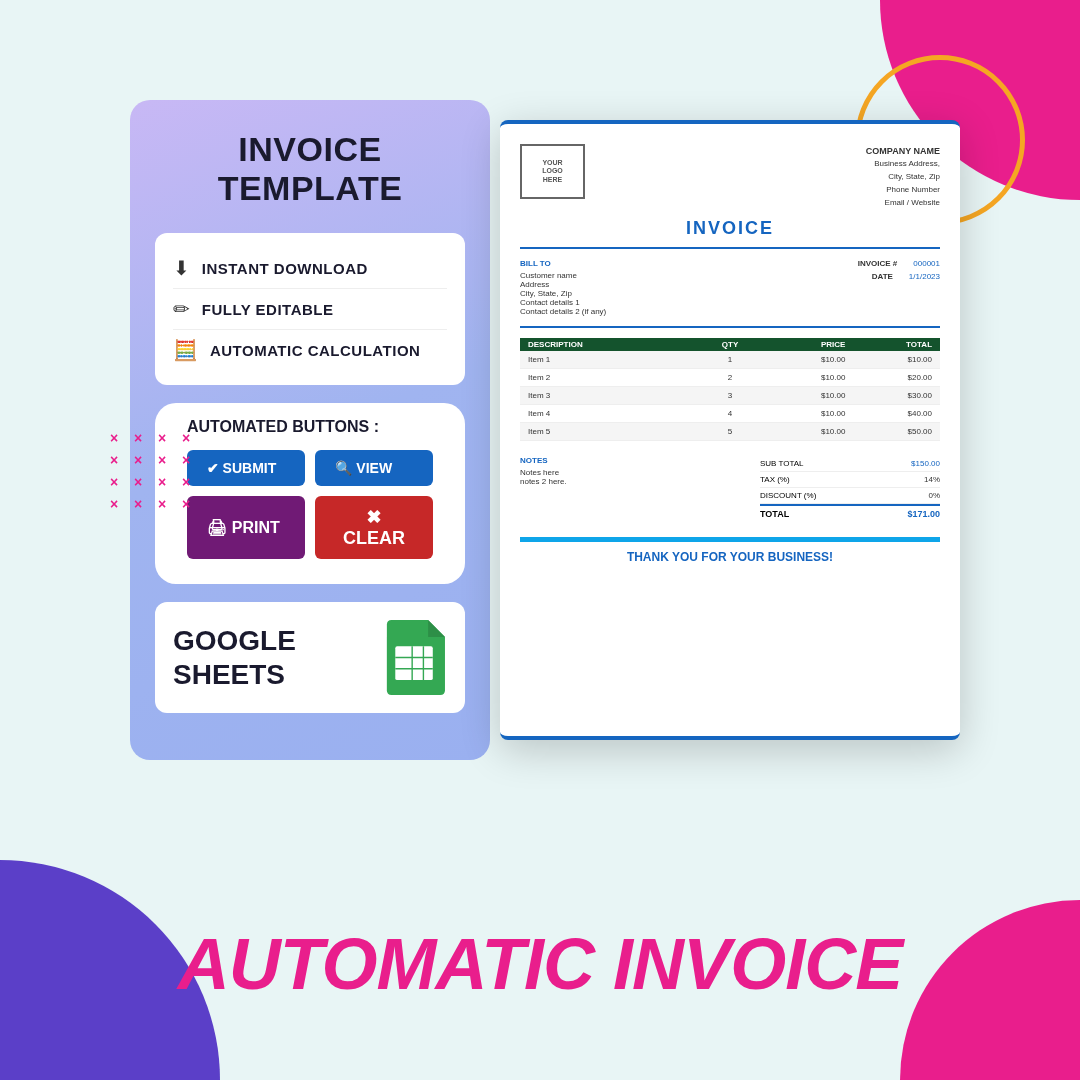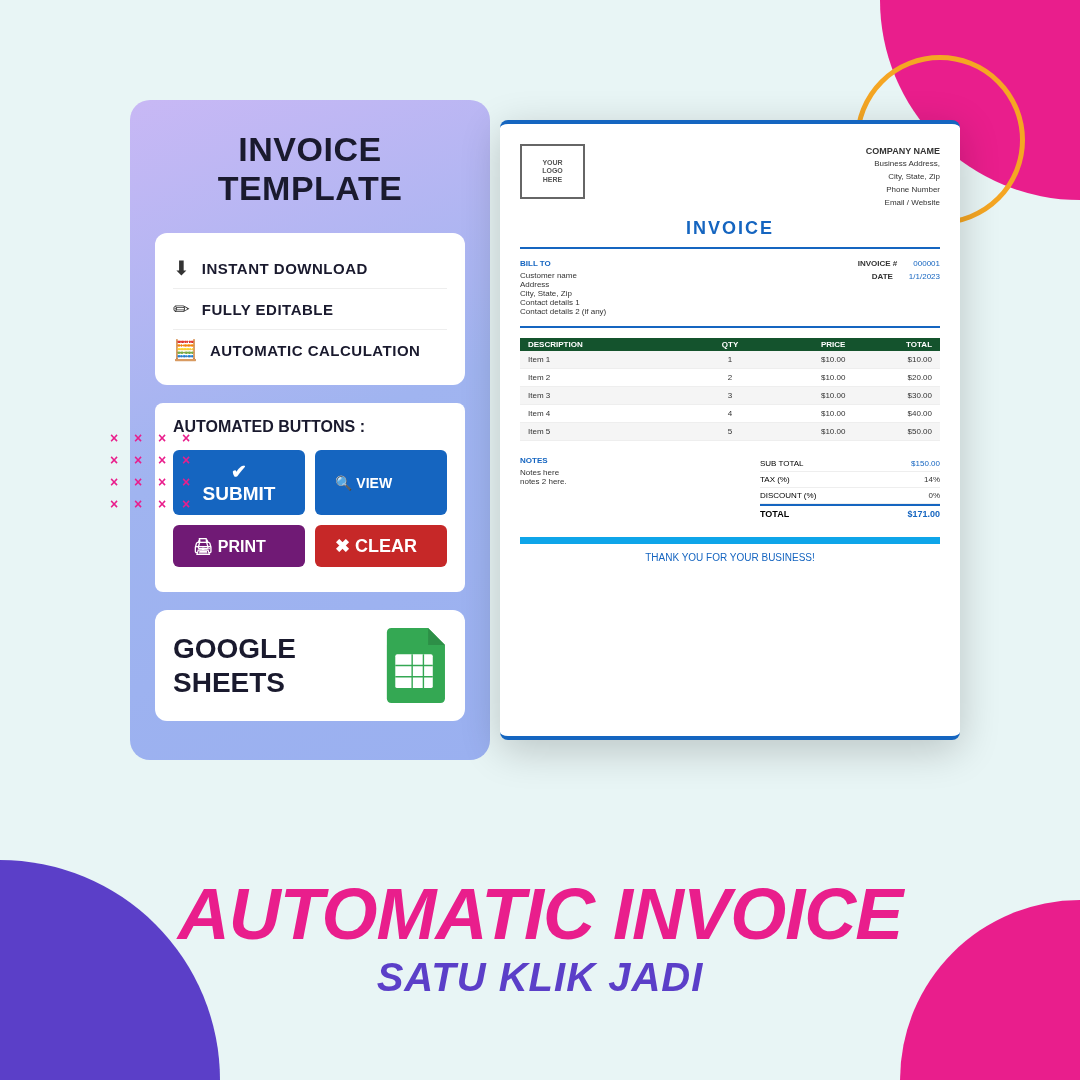--- a/index.html
+++ b/index.html
@@ -103,22 +103,22 @@
       letter-spacing: 0.5px;
     }
 
     .separator {
       border-top: 1px solid #eee;
     }
 
     
     .buttons-section {
       background: white;
-      border-radius: 8px;
-      padding: 15px 18px;
+      border-radius: 21px;
+      padding: 15px 32px;
       margin-bottom: 18px;
     }
 
     .buttons-title {
       font-size: 16px;
       font-weight: 900;
       color: #1a1a2e;
       margin-bottom: 14px;
     }
 
@@ -127,21 +127,21 @@
       gap: 10px;
       margin-bottom: 10px;
     }
 
     .btn-submit {
       background: #1565c0;
       color: white;
       border: none;
       border-radius: 6px;
       padding: 10px 20px;
-      font-size: 19px;
+      font-size: 14px;
       font-weight: 700;
       cursor: pointer;
       display: flex;
       align-items: center;
       gap: 6px;
       flex: 1;
     }
 
     .btn-view {
       background: #1565c0;
@@ -377,26 +377,26 @@
       font-size: 9px;
       border-top: 2px solid #1565c0;
       border-bottom: none;
     }
 
     .total-value { color: #1565c0; }
     .total-value-dark { color: #333; }
 
     .thank-you {
       text-align: center;
-      font-size: 10px;
-      font-weight: normal;
+      font-size: 12px;
+      font-weight: bold;
       color: #1565c0;
       margin-top: 15px;
       padding-top: 8px;
-      border-top: 7px solid #0ea5e9;
+      border-top: 5px solid #0ea5e9;
     }
 
     
     .headline-section {
       position: absolute;
       bottom: 80px;
       left: 0;
       right: 0;
       text-align: center;
       z-index: 5;
@@ -615,14 +615,13 @@
       </div>
     </div>
 
     <div class="thank-you">THANK YOU FOR YOUR BUSINESS!</div>
   </div>
 
 </div>
 
 <div class="headline-section">
   <div class="headline-main">AUTOMATIC INVOICE</div>
-  <div class="headline-sub">SATU KLIK JADI</div>
 </div>
 
 </body></html>

